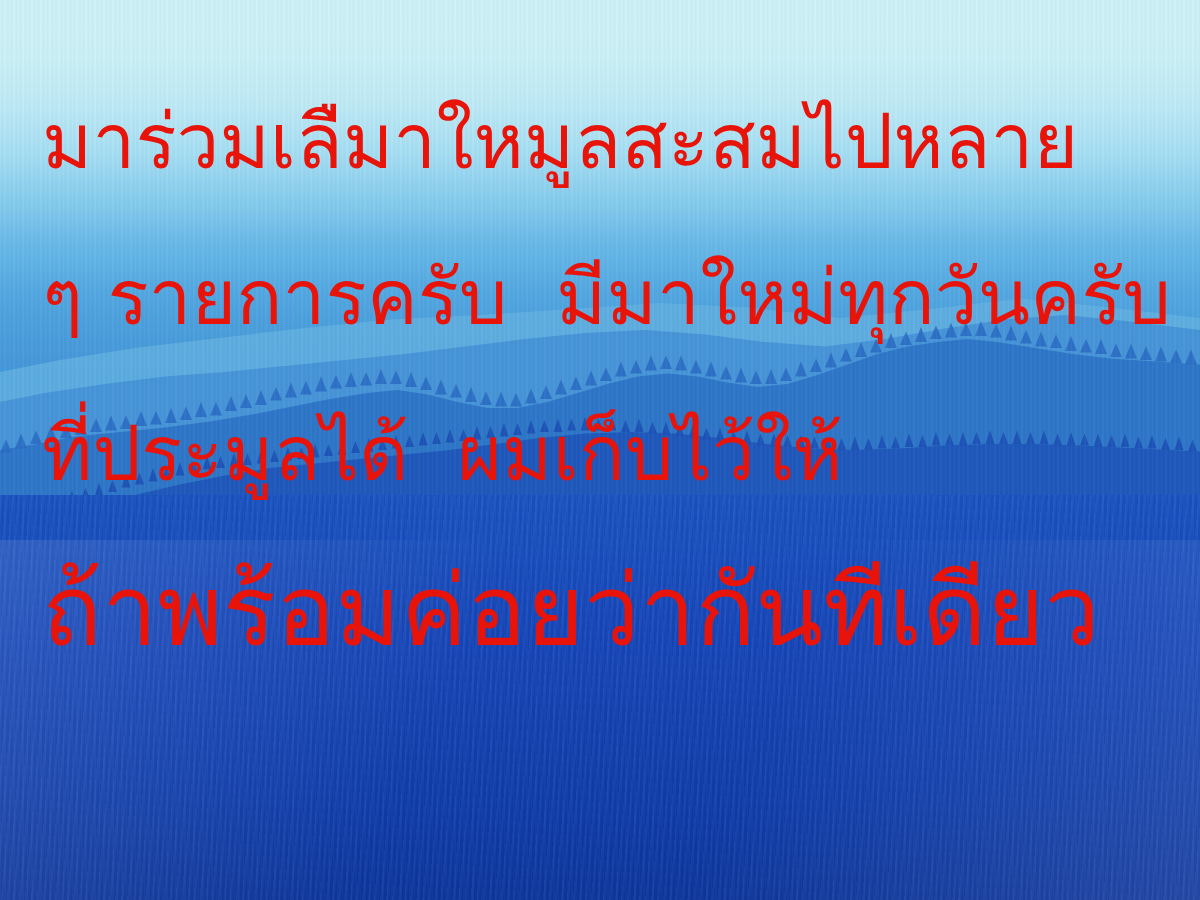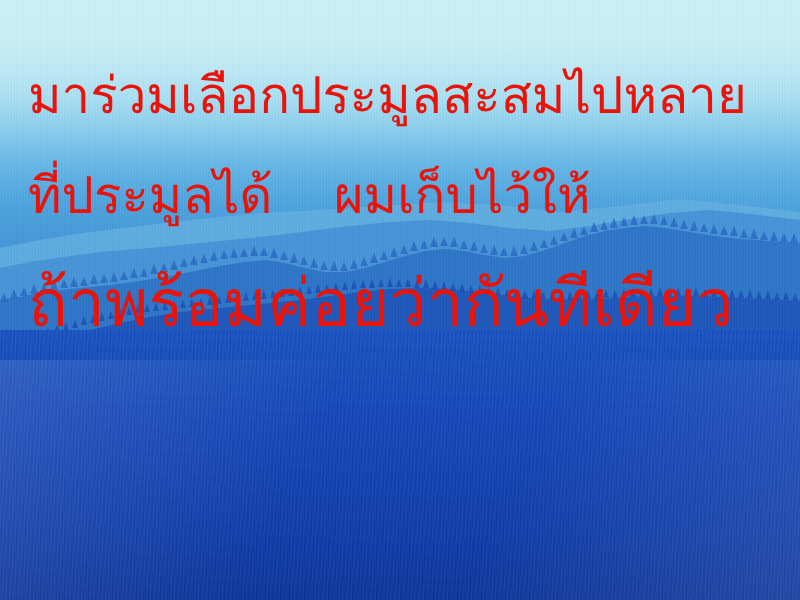--- a/index.html
+++ b/index.html
@@ -85,21 +85,21 @@
     color: #e8140a;
     font-size: 50px;
     line-height: 104px;
     white-space: pre;
     letter-spacing: 0px;
     font-weight: 400;
     text-rendering: optimizeLegibility;
   }
   .line.l1 { font-size: 51px; }
   .line.l2 { font-size: 51px; }
-  .line.l3 { font-size: 51px; font-family: Liberation Mono, monospace; }
+  .line.l3 { font-size: 51px; }
   .line.l4 { font-size: 66px; }
 </style>
 </head>
 <body>
 
 <div id="stage">
 
   <div class="layer sky"></div>
   <div class="layer haze"></div>
 
@@ -193,18 +193,19 @@
                M756,299 l3,-8 3,8 z M765,299 l3,-9 3,9 z M774,300 l3,-8 3,8 z
                M783,300 l3,-9 3,9 z M792,301 l3,-8 3,8 z"></path>
     </g>
   </svg>
 
   <div class="layer foreground"></div>
   <div class="layer fore-sheen"></div>
   <div class="layer grain"></div>
 
   <div class="caption">
-    <div class="line l1">มาร่วมเลือกประมูลสะสมไปหลาย</div>
+    <div class="line l1">มาร่วมเลืมาใหมูลสะสมไปหลาย</div>
+    <div class="line l2">ๆ รายการครับ  มีมาใหม่ทุกวันครับ</div>
     <div class="line l3">ที่ประมูลได้  ผมเก็บไว้ให้</div>
     <div class="line l4">ถ้าพร้อมค่อยว่ากันทีเดียว</div>
   </div>
 
 </div>
 
 </body></html>

